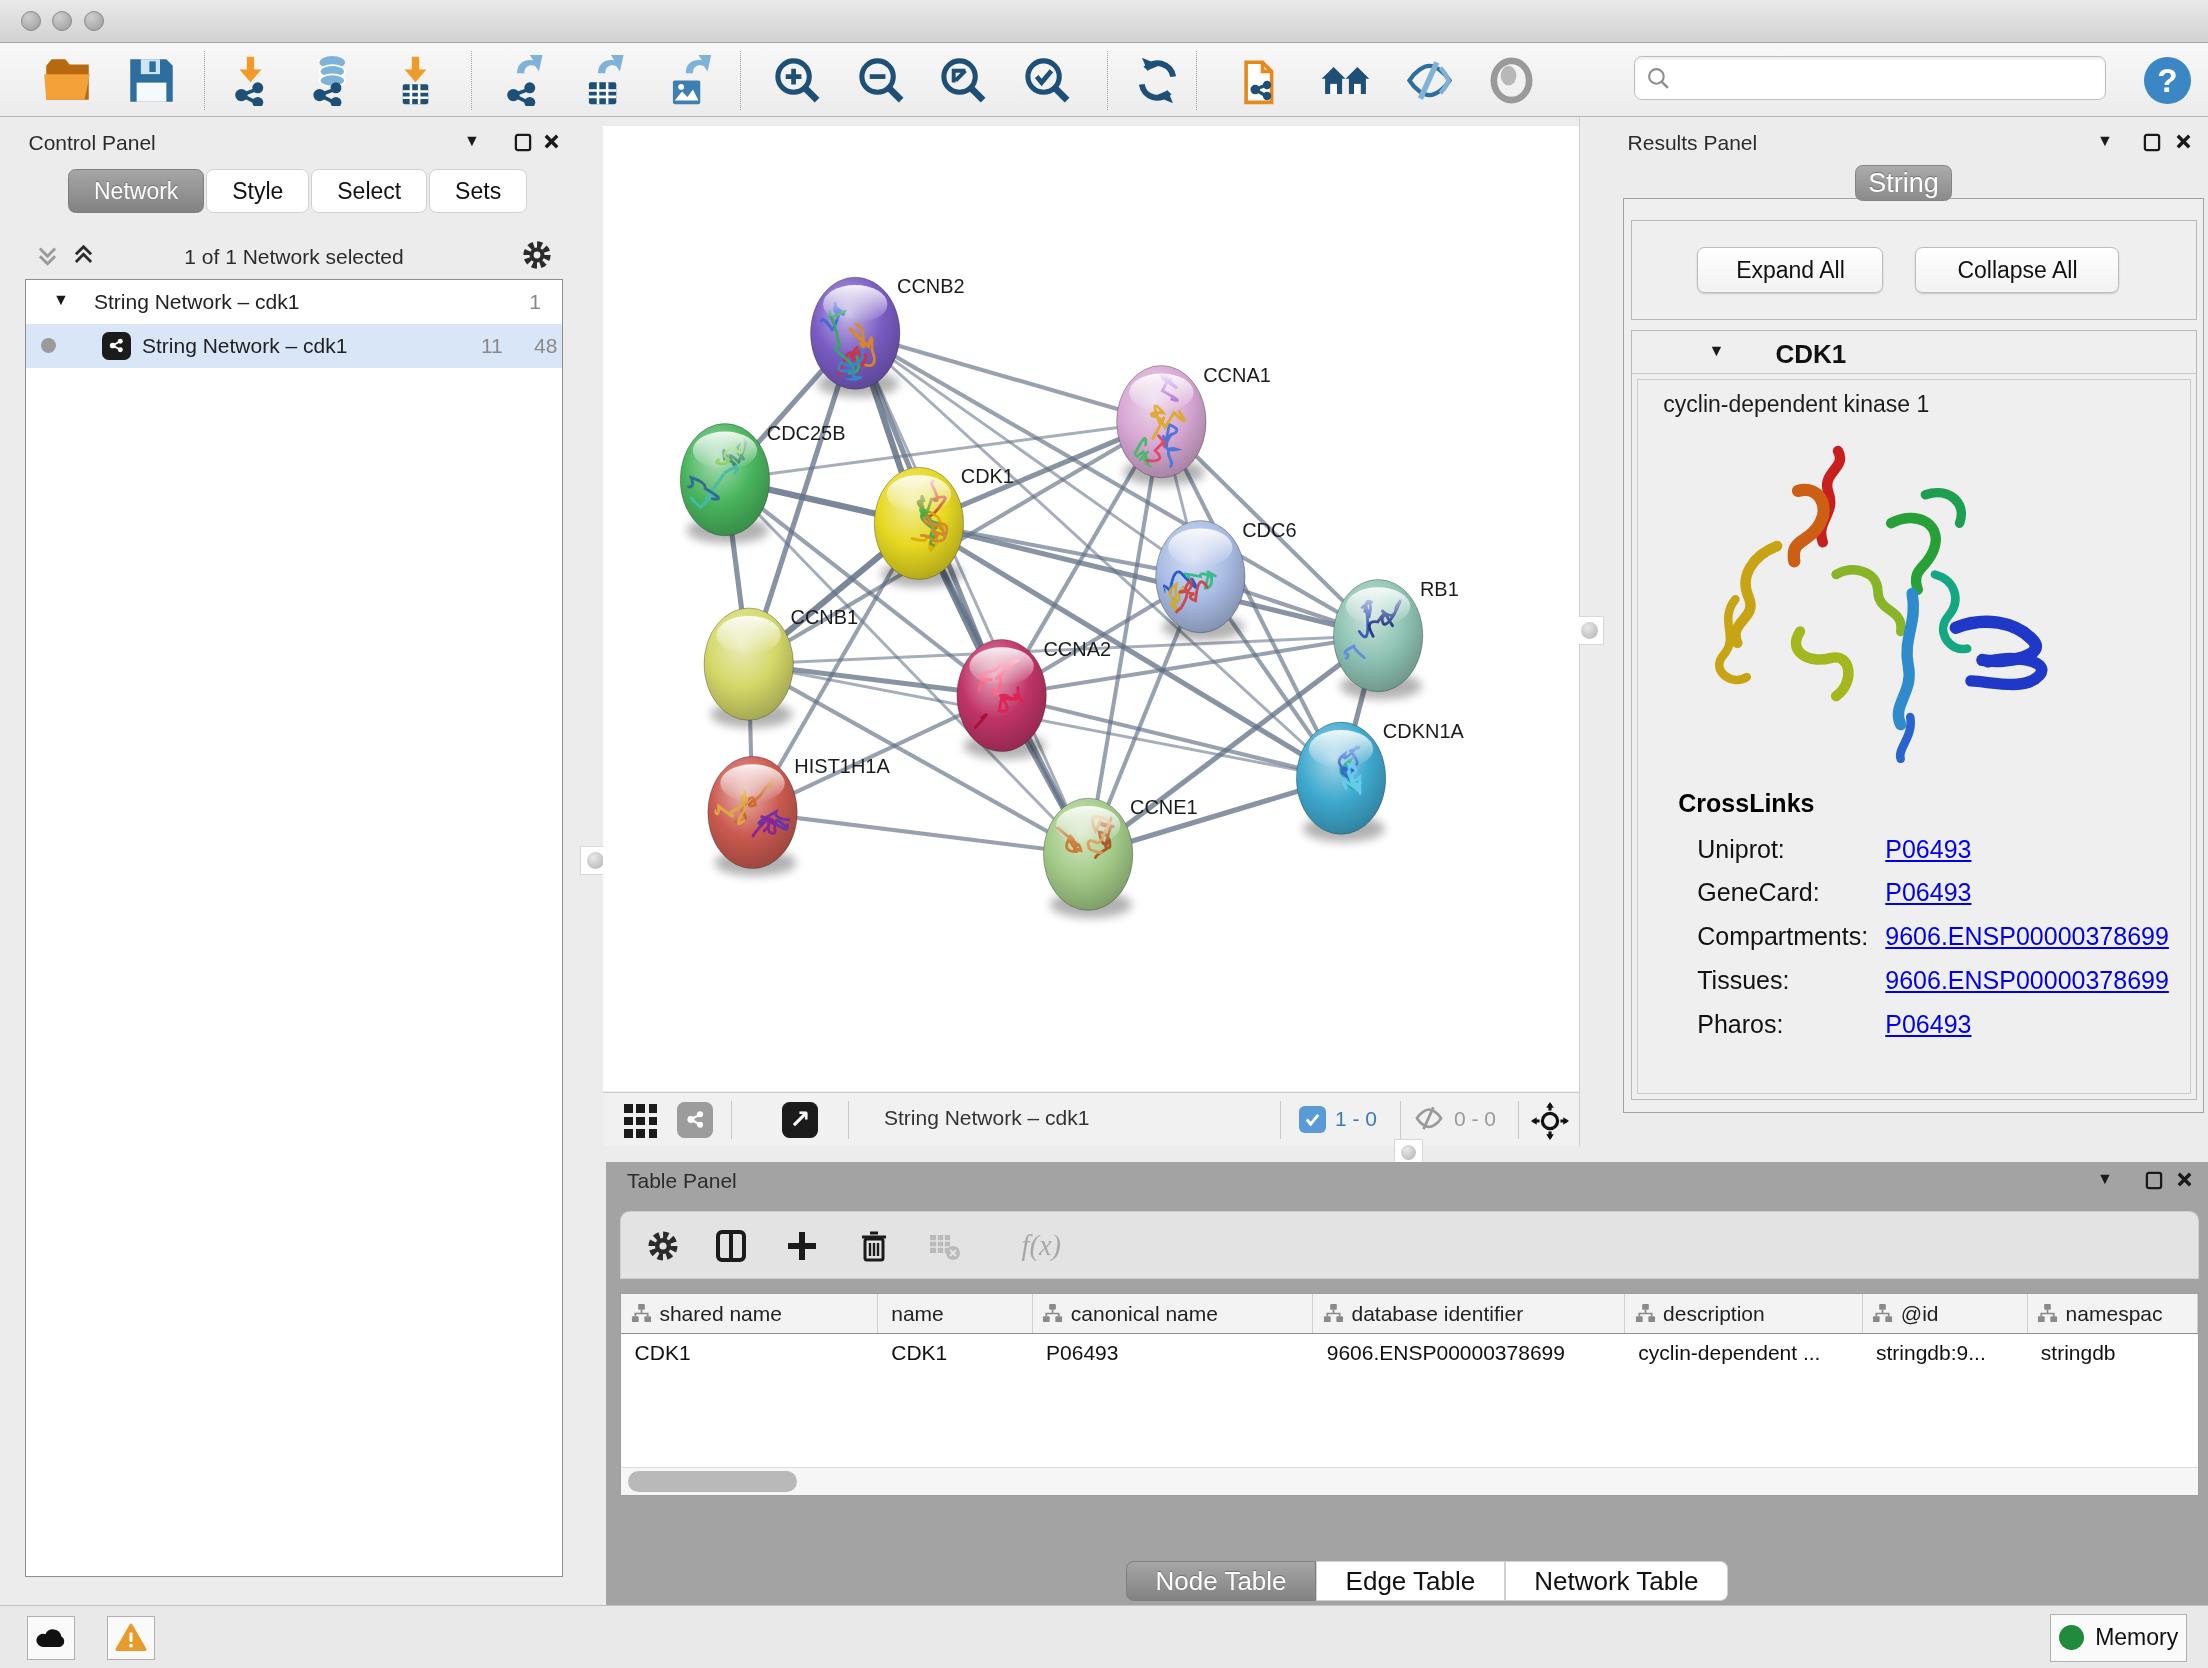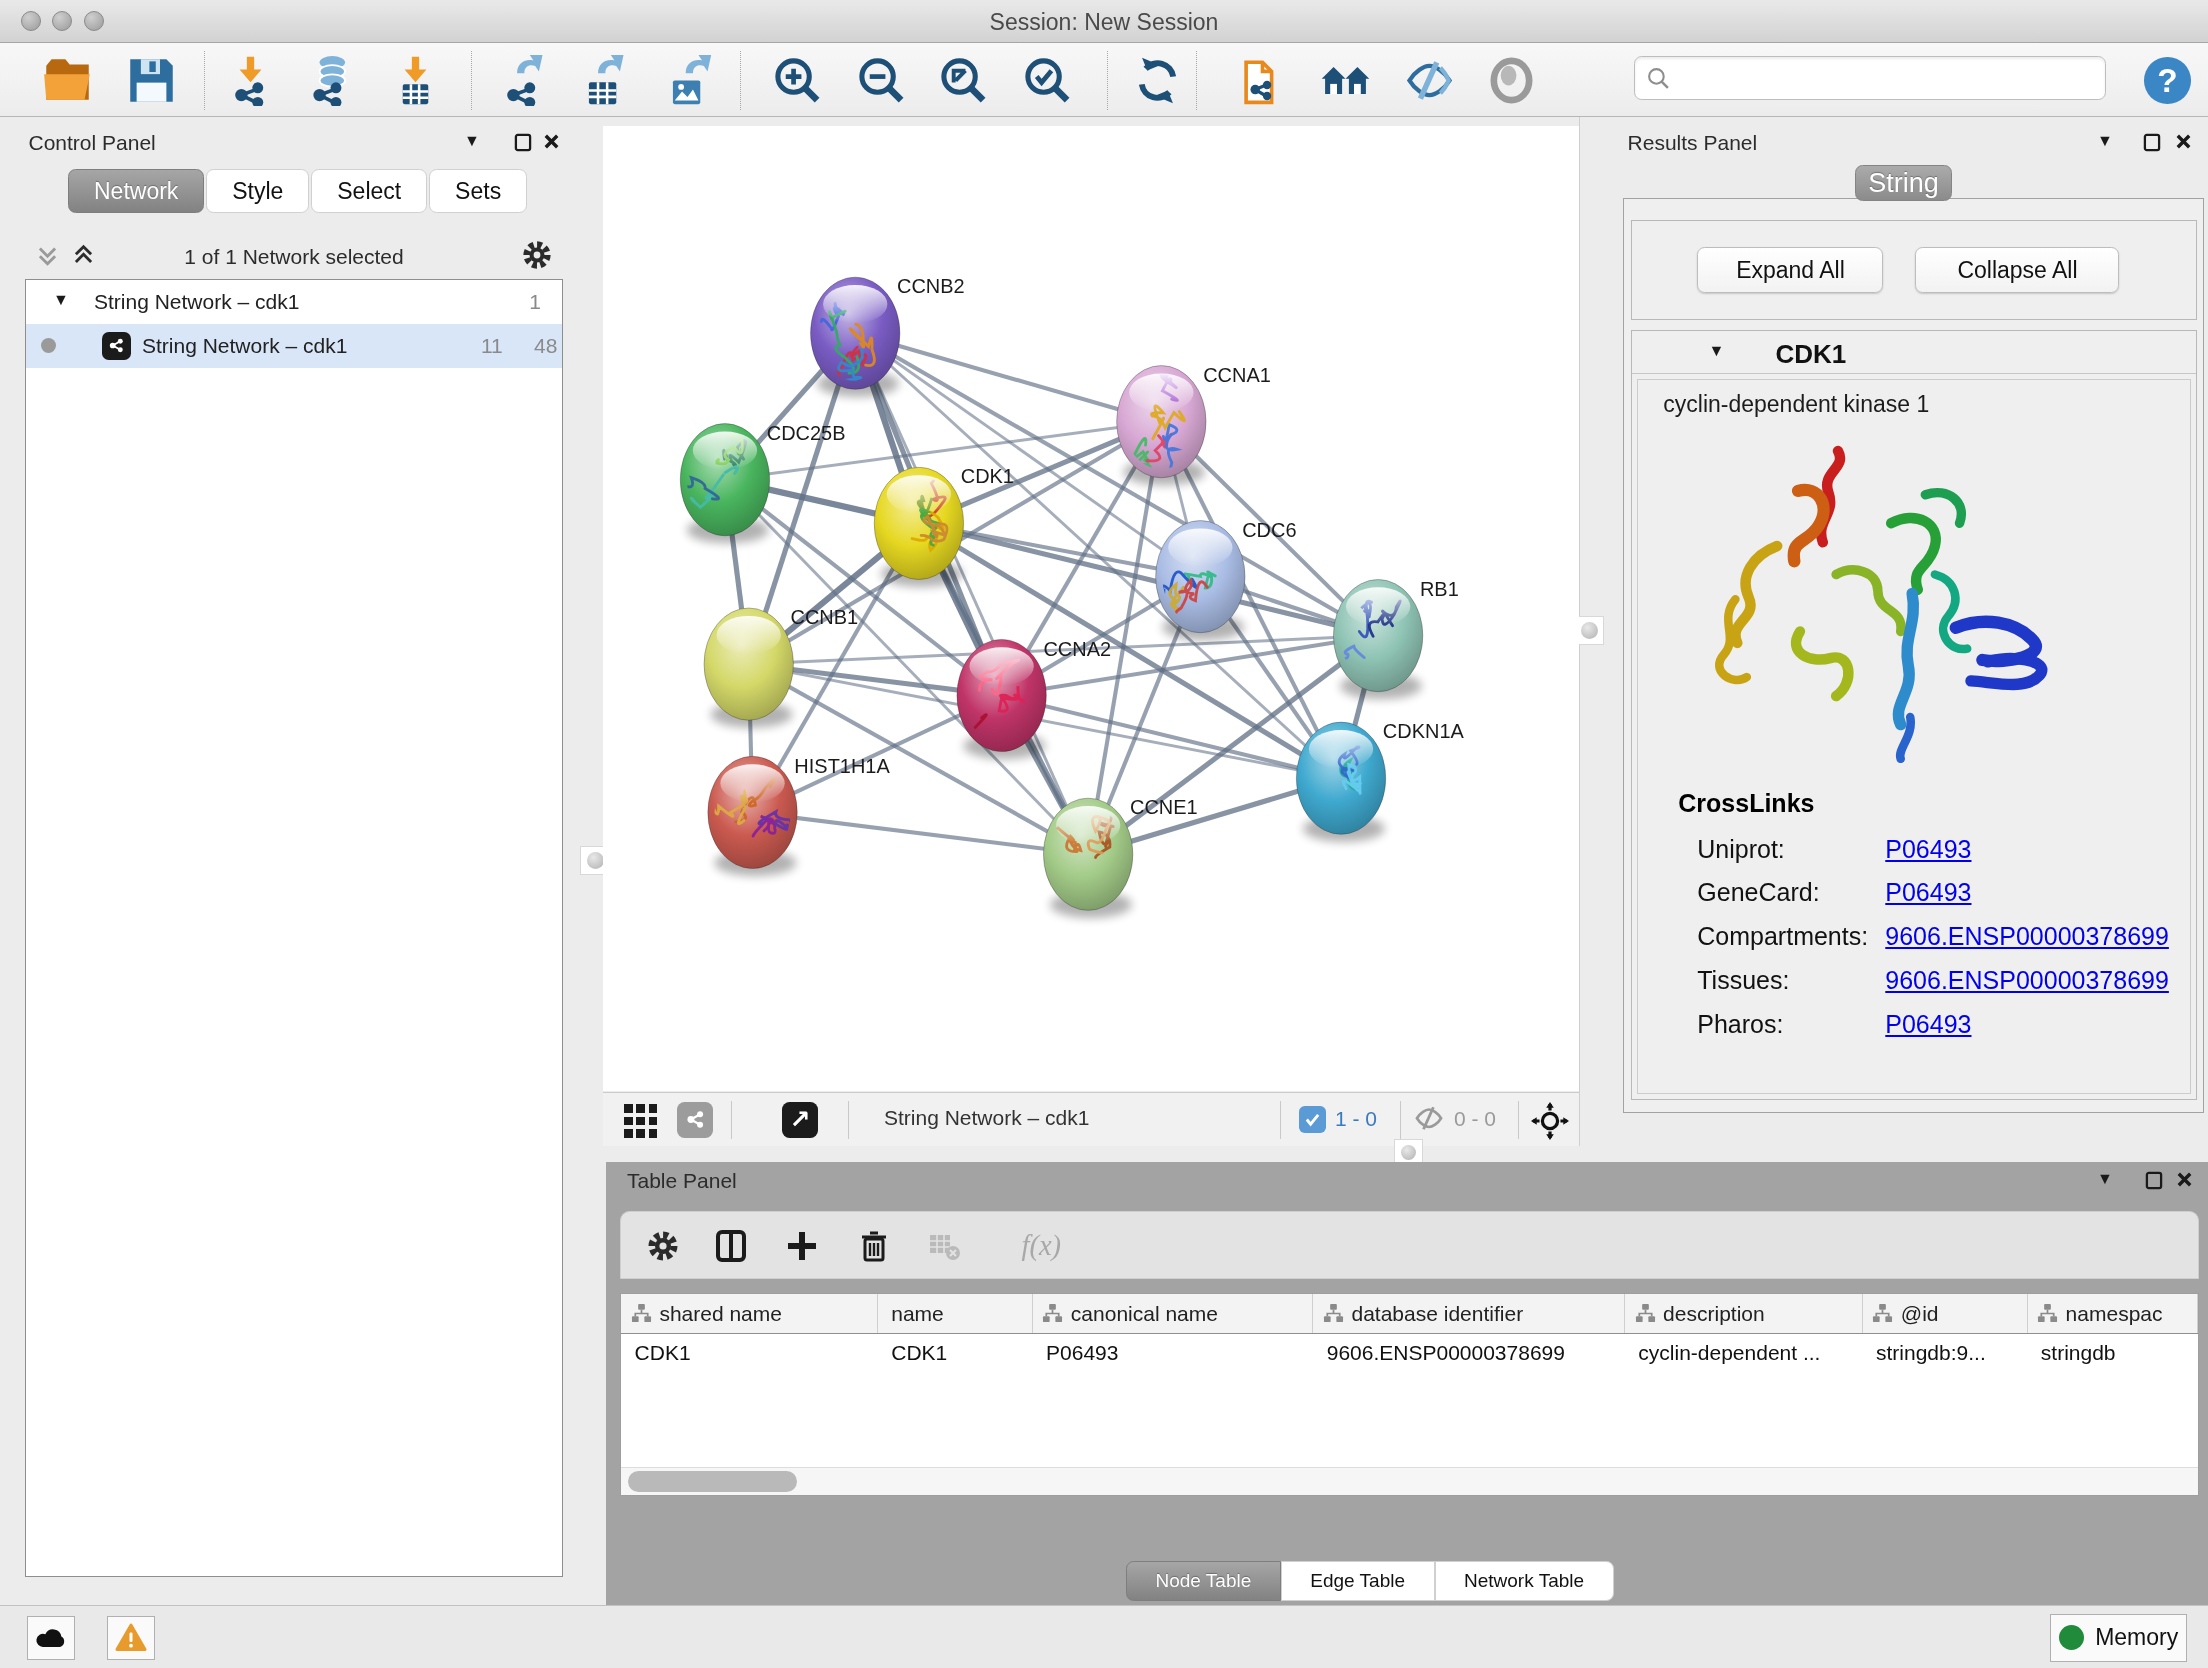--- a/index.html
+++ b/index.html
@@ -98,21 +98,21 @@
   .fx { font-family:"Liberation Serif","DejaVu Serif",serif; font-style:italic; font-size:28.5px; color:#a8a8a8; }
   .tablebox { position:absolute; left:14.3px; top:131px; width:1579px; height:203px; background:#fff; border:1.9px solid #9e9e9e; }
   .thead { position:absolute; left:0; top:0; height:40px; width:100%; background:#f3f3f3; border-bottom:1.9px solid #8f8f8f; display:flex; }
   .th { position:relative; height:100%; border-right:1px solid #cfcfcf; display:flex; align-items:center; font-size:21px; color:#222; }
   .th svg { width:21px; height:21px; margin:0 7.6px 0 9.5px; flex:none; }
   .trow { position:absolute; left:0; top:40px; height:38px; width:100%; display:flex; }
   .td { height:100%; display:flex; align-items:center; padding-left:13.3px; font-size:21px; color:#111; overflow:hidden; white-space:nowrap; }
   .hscroll { position:absolute; left:0; bottom:0; width:100%; height:28.5px; background:#f6f6f6; border-top:1px solid #ddd; }
   .hthumb { position:absolute; left:6.7px; top:3.8px; width:169px; height:21px; border-radius:10.5px; background:#b9b9b9; }
   .bottom-tabs { position:absolute; left:520px; top:399px; display:flex; }
-  .btab { height:40px; padding:0 28.5px; font-size:19px; display:flex; align-items:center; background:#fff;
+  .btab { height:40px; padding:0 28.5px; font-size:26px; display:flex; align-items:center; background:#fff;
     border:1px solid #d0d0d0; color:#111; }
   .btab:first-child { border-radius:7.6px 0 0 7.6px; }
   .btab:last-child { border-radius:0 7.6px 7.6px 0; }
   .btab.selected { background:linear-gradient(#a6a6a6,#828282); color:#fff; border-color:#7e7e7e; text-shadow:0 -1px 1px rgba(0,0,0,.3); }
 
   
   .statusbar { position:absolute; left:0; top:1605px; width:2208px; height:63px; background:#e9e9e9; border-top:1px solid #c2c2c2; }
   .sbtn { position:absolute; top:9.5px; width:48px; height:44px; background:#fafafa; border:1.9px solid #b0b0b0;
     display:flex; align-items:center; justify-content:center; }
   .membtn { position:absolute; right:21px; top:7.6px; width:137px; height:48px; background:#fafafa; border:1.9px solid #b0b0b0;
@@ -122,21 +122,20 @@
   .caret { font-size:16px; color:#1a1a1a; }
   a { color:#0000EE; }
 </style>
 </head>
 <body>
 
 <div class="titlebar">
   <span class="tl" style="left:21px"></span>
   <span class="tl" style="left:52px"></span>
   <span class="tl" style="left:84px"></span>
-  <div class="win-title">Session: New Session</div>
 </div>
 
 <div class="toolbar">
   <span class="tbtn" style="left:38px">
     <svg viewBox="0 0 24 24">
         <path d="M2 5l2.5-3H11l2 2.5h9V21H2z" fill="#b8690f"></path>
         <path d="M1 9h21.5L20 21H2z" fill="#f3a23a"></path>
       </svg>
     </span>
   <span class="tbtn" style="left:122px">

